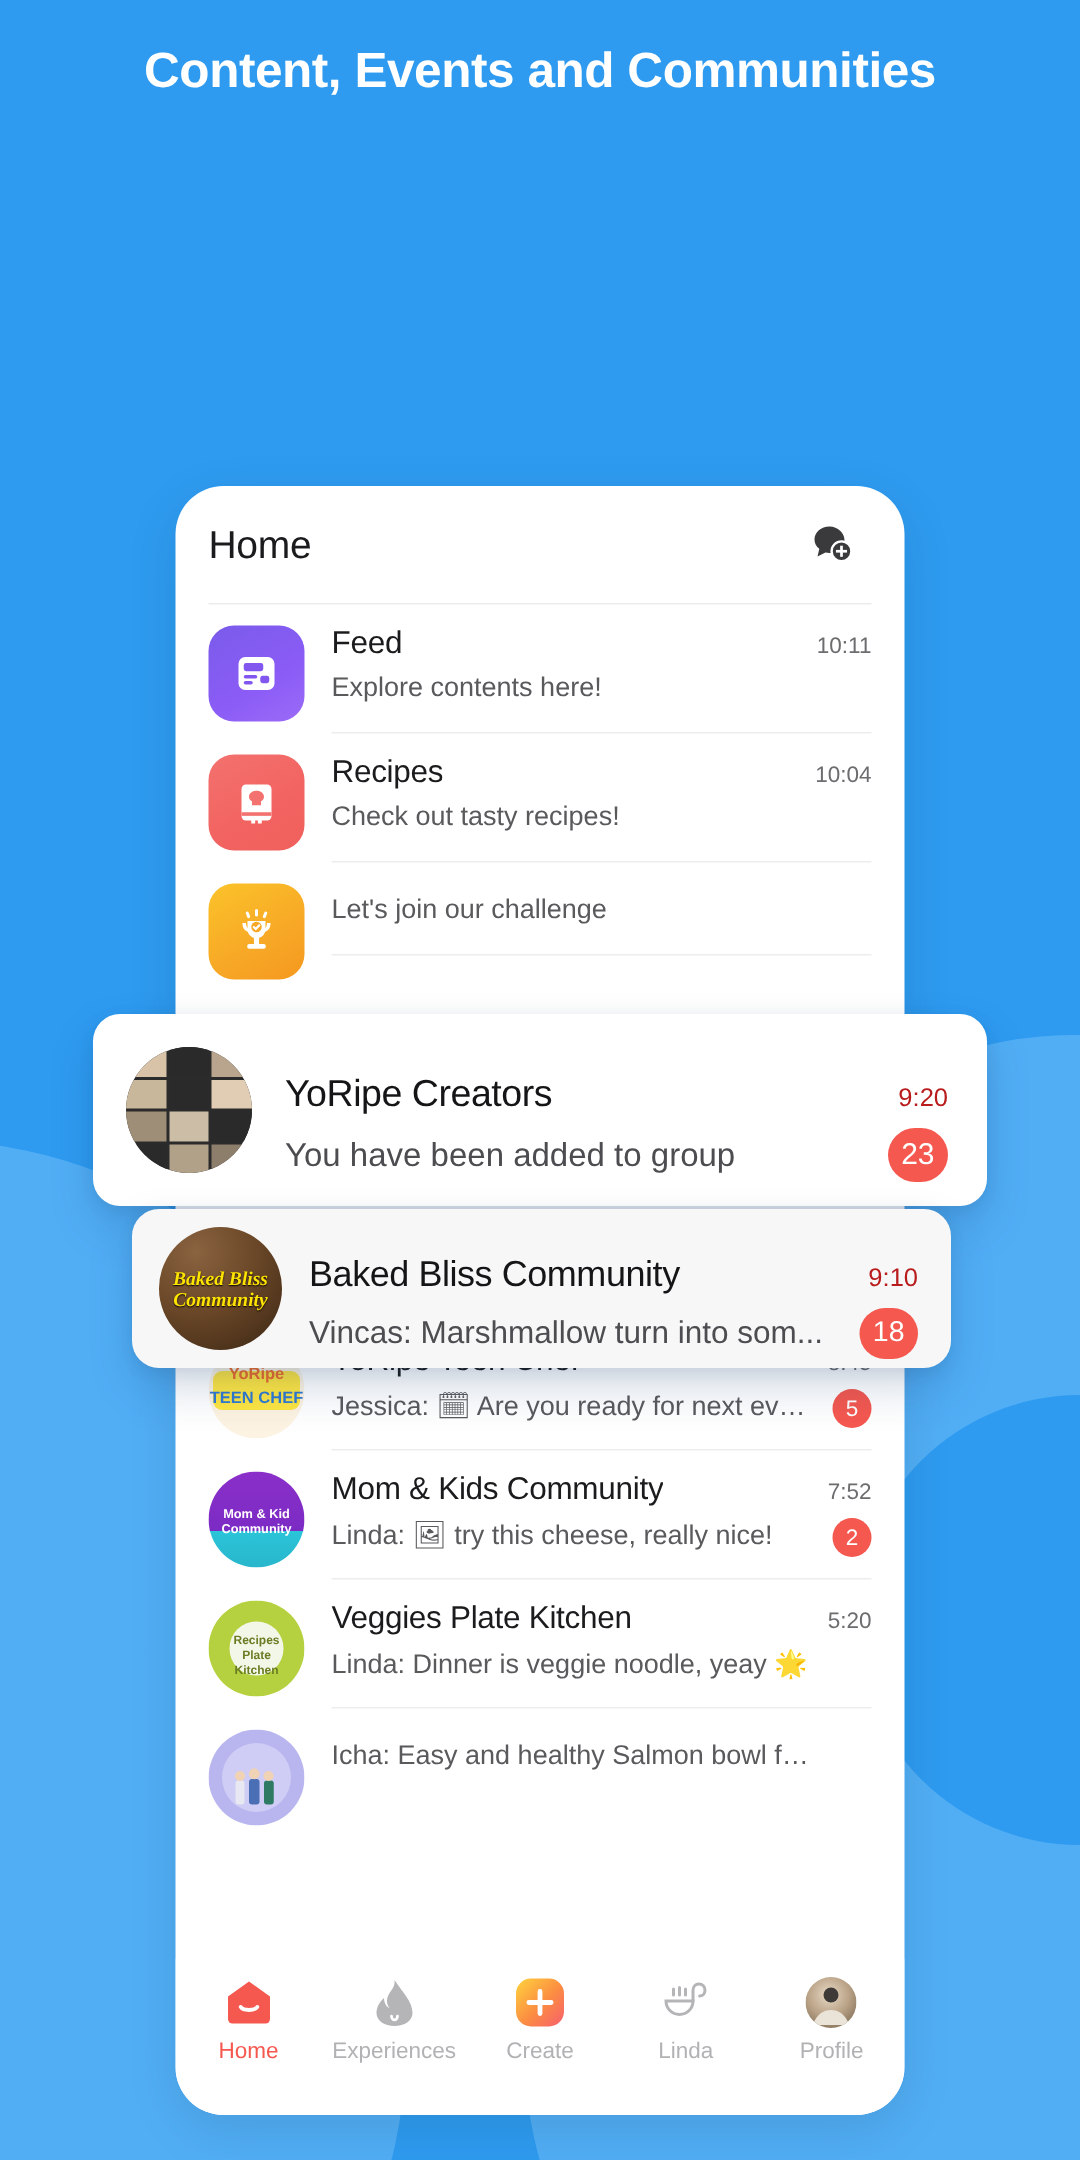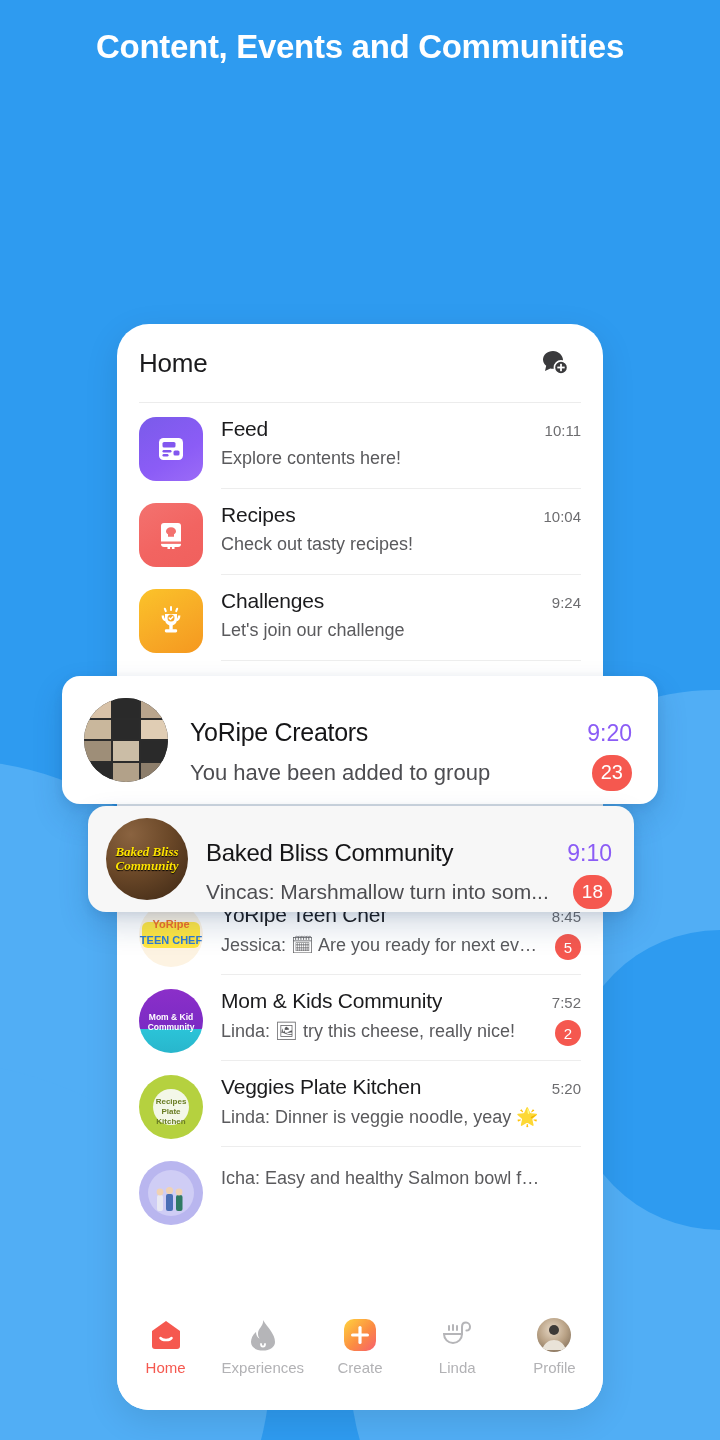--- a/index.html
+++ b/index.html
@@ -84,21 +84,21 @@
   }
   .fc-creators { left:62px; top:676px; width:596px; height:128px; padding:0 26px 0 22px; }
   .fc-baked    { left:88px; top:806px; width:546px; height:106px; padding:0 22px 0 18px; background:#f7f7f7; }
 
   .fc-avatar { flex:0 0 auto; width:84px; height:84px; border-radius:50%; overflow:hidden; margin-right:22px; position:relative; }
   .fc-baked .fc-avatar { width:82px; height:82px; margin-right:18px; }
   .fc-body { flex:1 1 auto; min-width:0;text-align:right; }
   .fc-line1 { display:flex; align-items:baseline; justify-content:space-between; }
   .fc-name { font-size:25px; color:#151517; font-weight:500; letter-spacing:-0.3px; white-space:nowrap; }
   .fc-baked .fc-name { font-size:24px; }
-  .fc-time { font-size:23px; color:#8b5cf6; margin-left:12px; flex:0 0 auto;margin-top:30px; }
+  .fc-time { font-size:17px; color:#b91c1c; margin-left:12px; flex:0 0 auto;margin-top:30px; }
   .fc-line2 { display:flex; align-items:center; justify-content:space-between; margin-top:8px; }
   .fc-preview { font-size:22px; color:#4d4d51; white-space:nowrap; overflow:hidden; text-overflow:ellipsis; }
   .fc-baked .fc-preview { font-size:21px; }
   .fc-badge {
     flex:0 0 auto; margin-left:12px; min-width:36px; height:36px; padding:0 9px;
     border-radius:18px; background:#f5584f; color:#fff; font-size:20px;
     display:flex; align-items:center; justify-content:center;
   }
   .fc-baked .fc-badge { min-width:34px; height:34px; font-size:19px; }
 
@@ -235,24 +235,20 @@
               <path d="M11 12.4H8.6c0 3.3 1.6 5.4 4 5.9v-2.2c-1-.5-1.6-1.9-1.6-3.7zM25 12.4h2.4c0 3.3-1.6 5.4-4 5.9v-2.2c1-.5 1.6-1.9 1.6-3.7z"></path>
               <rect x="16.3" y="21.8" width="3.4" height="5"></rect>
               <rect x="11.8" y="26.3" width="12.4" height="3.2" rx="1.4"></rect>
             </g>
             <circle cx="18" cy="15" r="3.5" fill="#f7a826"></circle>
             <path d="M16.3 15.1l1.2 1.2 2.3-2.4" stroke="#ffffff" stroke-width="1.5" fill="none" stroke-linecap="round"></path>
           </svg>
         </div>
       </div>
       <div class="chat-body">
-        <div class="chat-line1">
-          <div class="chat-name">Challenges</div>
-          <div class="chat-time">9:24</div>
-        </div>
         <div class="chat-line2">
           <div class="chat-preview">Let's join our challenge</div>
           <div class="badge hidden"></div>
         </div>
       </div>
     </div>
 
     <div style="height:228px"></div>
 
     <div class="chat-row">

